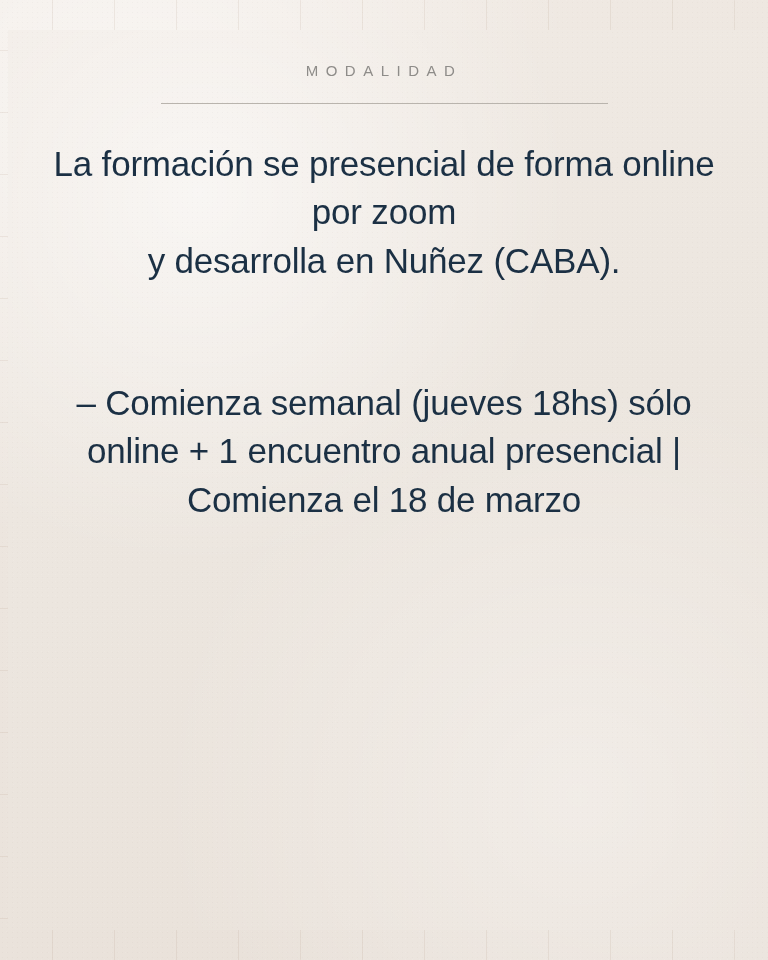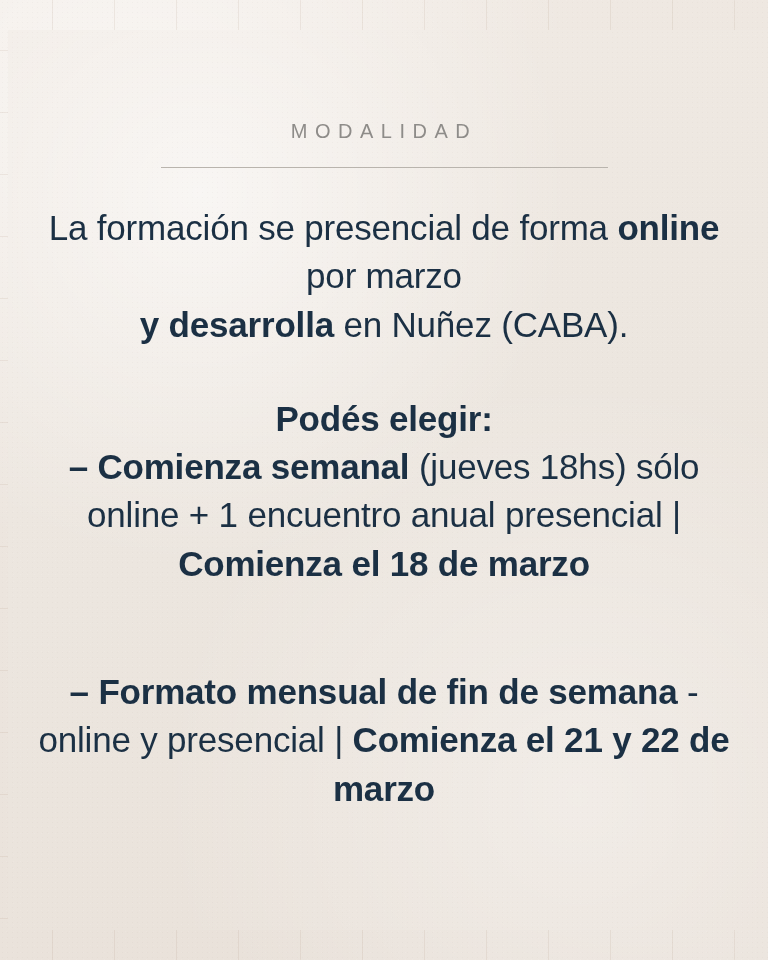--- a/index.html
+++ b/index.html
@@ -64,22 +64,22 @@
   .content {
     position: absolute;
     inset: 0;
     display: flex;
     flex-direction: column;
     align-items: center;
     color: #1c3044;
   }
 
   .eyebrow {
-    margin-top: 120px;
-    font-size: 20px;
+    margin-top: 62px;
+    font-size: 15px;
     letter-spacing: 7.5px;
     font-weight: 400;
     color: #8e8c89;
     text-transform: uppercase;
     text-align: center;
   }
 
   .rule {
     width: 447px;
     height: 1px;
@@ -106,40 +106,39 @@
 
   .para.second {
     margin-top: 46px;
   }
 
   .para.third {
     margin-top: 80px;
   }
 
   .para b {
-    font-weight: 700;
+    font-weight: 400;
   }
 </style>
 </head>
 <body>
 
 <div class="card">
   <div class="grid-overlay"></div>
   <div class="paper"></div>
   <div class="grain"></div>
 
   <div class="content">
 
     <div class="eyebrow">MODALIDAD</div>
 
     <div class="rule"></div>
 
     <div class="body-block">
 
-      <p class="para first"><span>La formación se presencial de forma </span><b>online</b><span> por marzo</span><br><b>y desarrolla</b><span> en Nuñez (CABA).</span></p>
+      <p class="para first"><span>La formación se presencial de forma </span><b>online</b><span> por zoom</span><br><b>y desarrolla</b><span> en Nuñez (CABA).</span></p>
 
-      <p class="para second"><b>Podés elegir:</b><br><b>– Comienza semanal </b><span>(jueves 18hs) sólo online + 1 encuentro anual presencial | </span><b>Comienza el 18 de marzo</b></p>
+      <p class="para second"><br><b>– Comienza semanal </b><span>(jueves 18hs) sólo online + 1 encuentro anual presencial | </span><b>Comienza el 18 de marzo</b></p>
 
-      <p class="para third"><b>– Formato mensual de fin de semana</b><span> - online y presencial | </span><b>Comienza el 21 y 22 de marzo</b></p>
 
     </div>
   </div>
 </div>
 
 </body></html>

